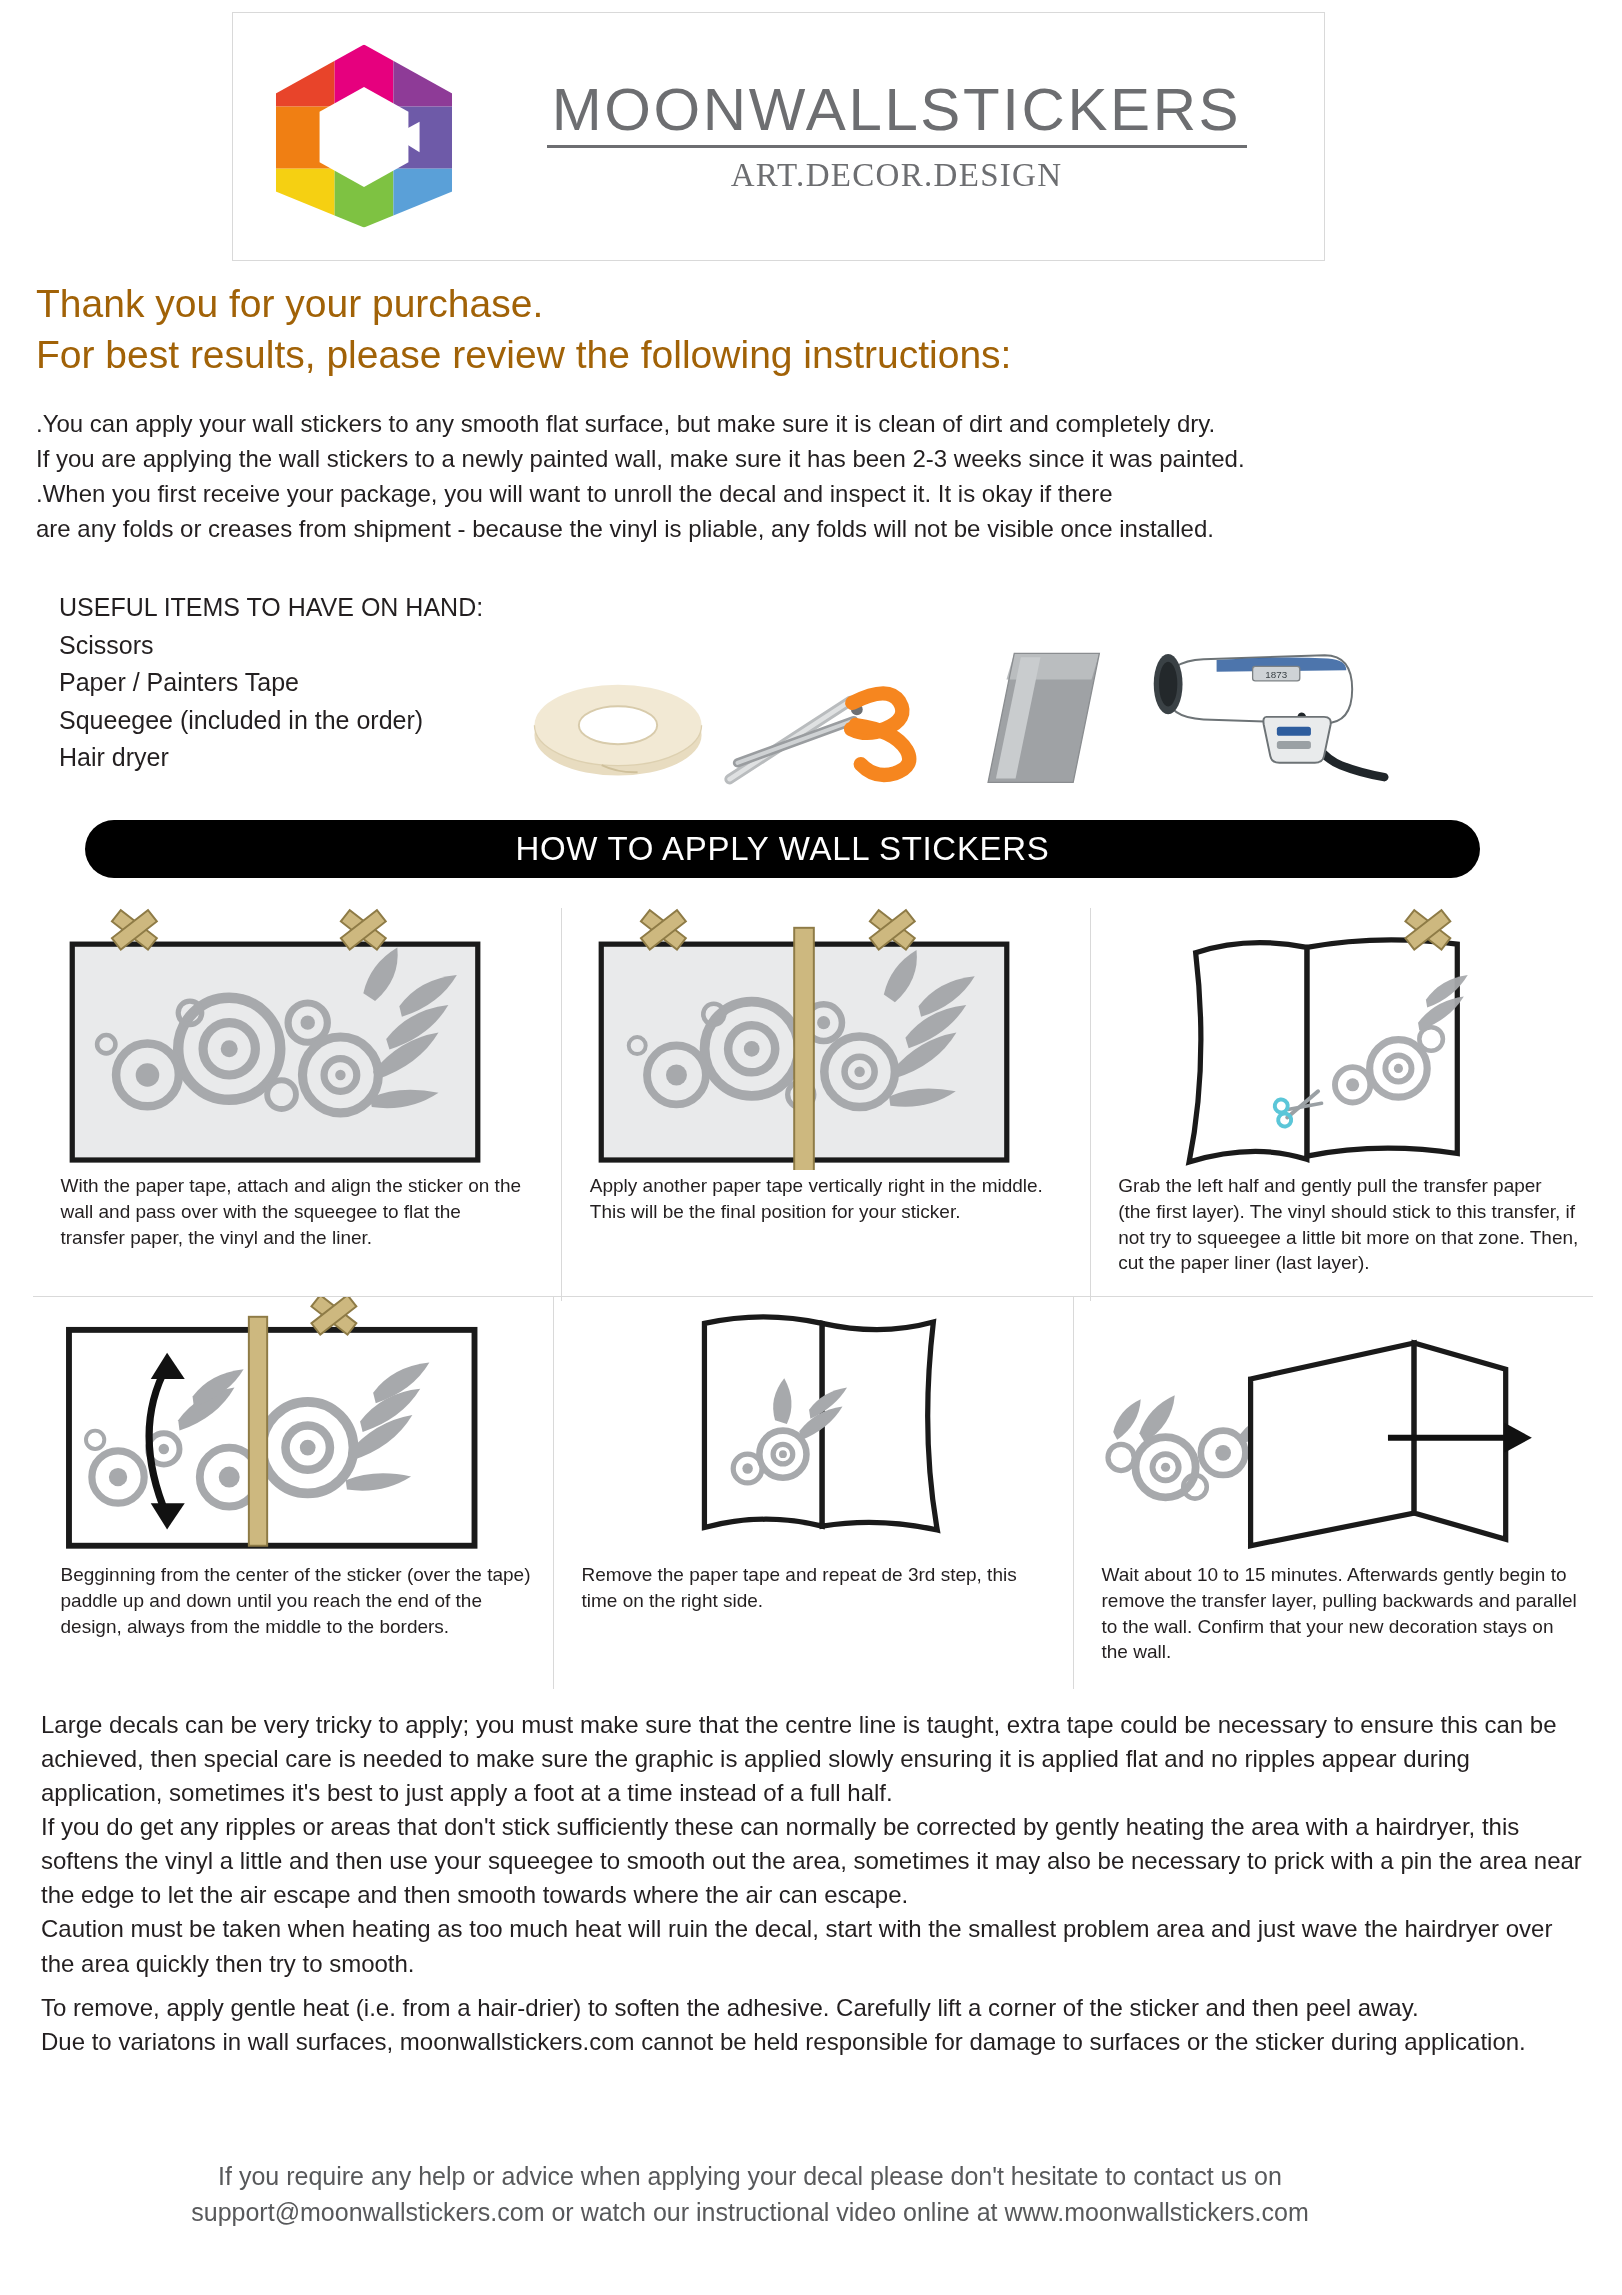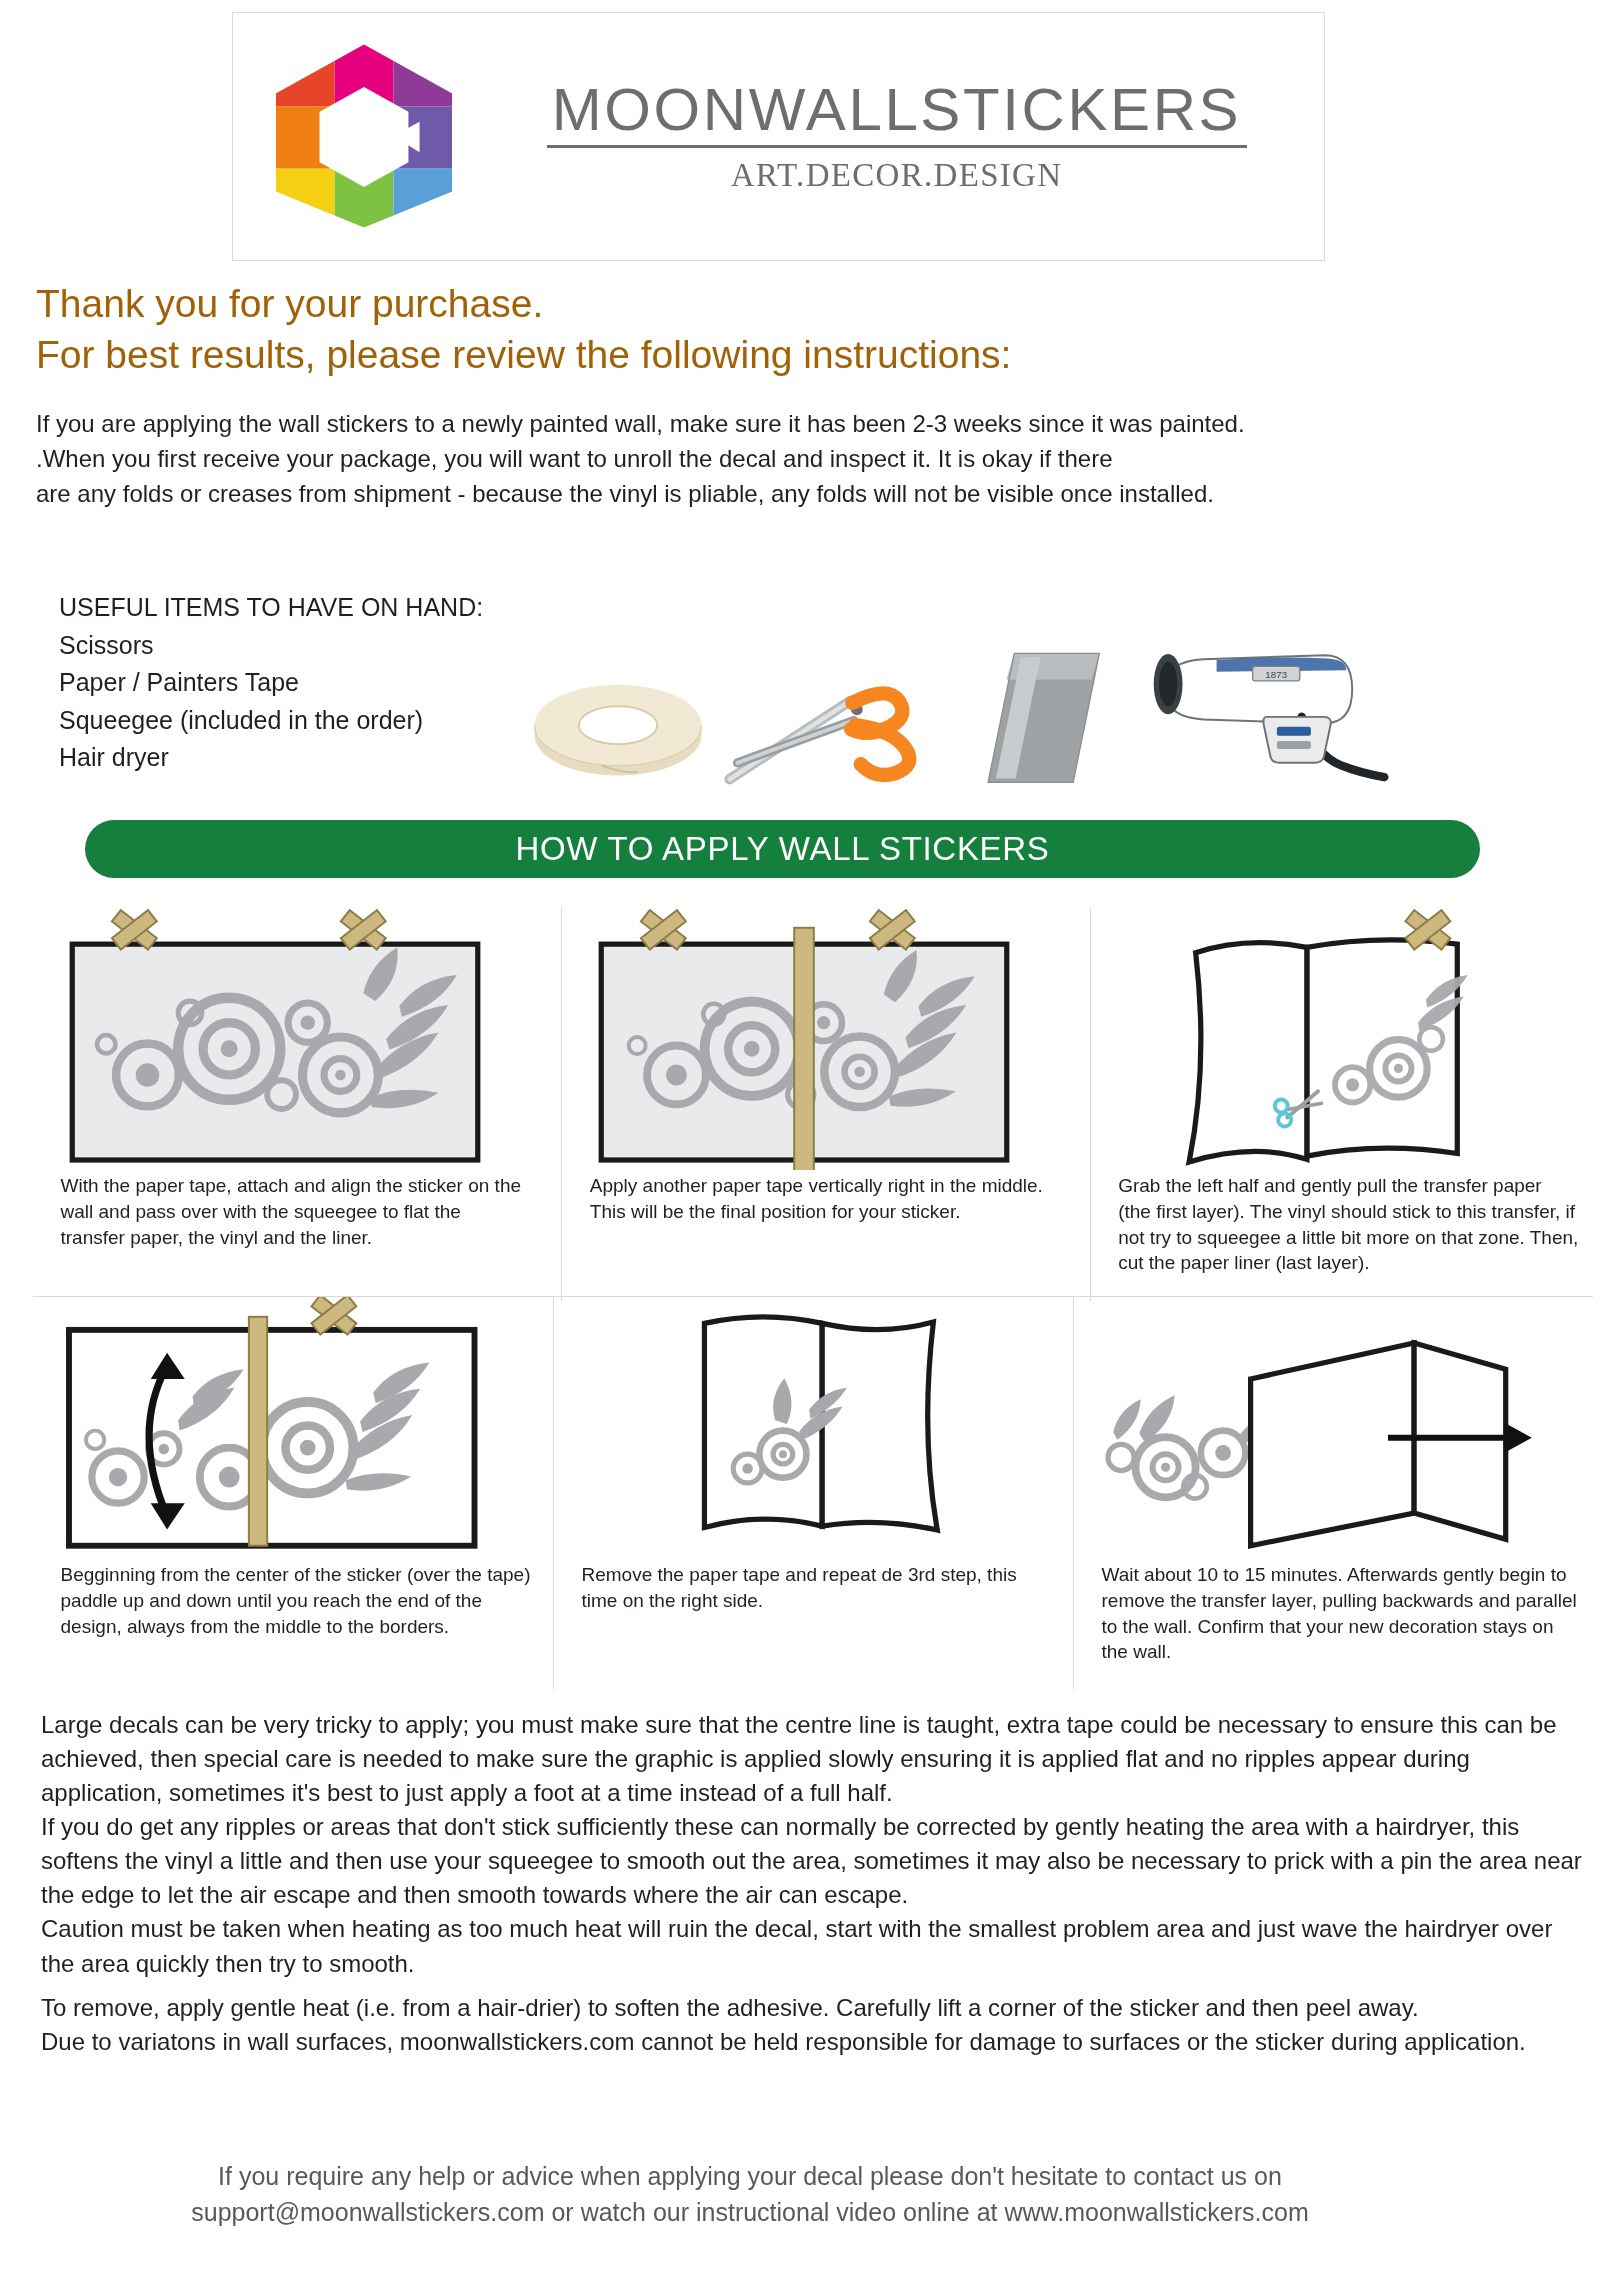--- a/index.html
+++ b/index.html
@@ -126,21 +126,21 @@
     bottom: 0;
   }
 
   
   .banner {
     position: absolute;
     left: 85px;
     top: 820px;
     width: 1395px;
     height: 58px;
-    background: #15803d;
+    background: #000000;
     border-radius: 29px;
     display: flex;
     align-items: center;
     justify-content: center;
   }
   .banner span {
     color: #ffffff;
     font-size: 33px;
     letter-spacing: 0.7px;
   }
@@ -254,20 +254,21 @@
       <div class="brand-tagline">ART.DECOR.DESIGN</div>
     </div>
   </div>
 
   <div class="thanks">
     <div>Thank you for your purchase.</div>
     <div>For best results, please review the following instructions:</div>
   </div>
 
   <div class="intro">
+    <div>.You can apply your wall stickers to any smooth flat surface, but make sure it is clean of dirt and completely dry.</div>
     <div>If you are applying the wall stickers to a newly painted wall, make sure it has been 2-3 weeks since it was painted.</div>
     <div>.When you first receive your package, you will want to unroll the decal and inspect it. It is okay if there</div>
     <div>are any folds or creases from shipment - because the vinyl is pliable, any folds will not be visible once installed.</div>
   </div>
 
   <div class="useful">
     <div class="title">USEFUL ITEMS TO HAVE ON HAND:</div>
     <div class="li">Scissors</div>
     <div class="li">Paper / Painters Tape</div>
     <div class="li">Squeegee (included in the order)</div>

